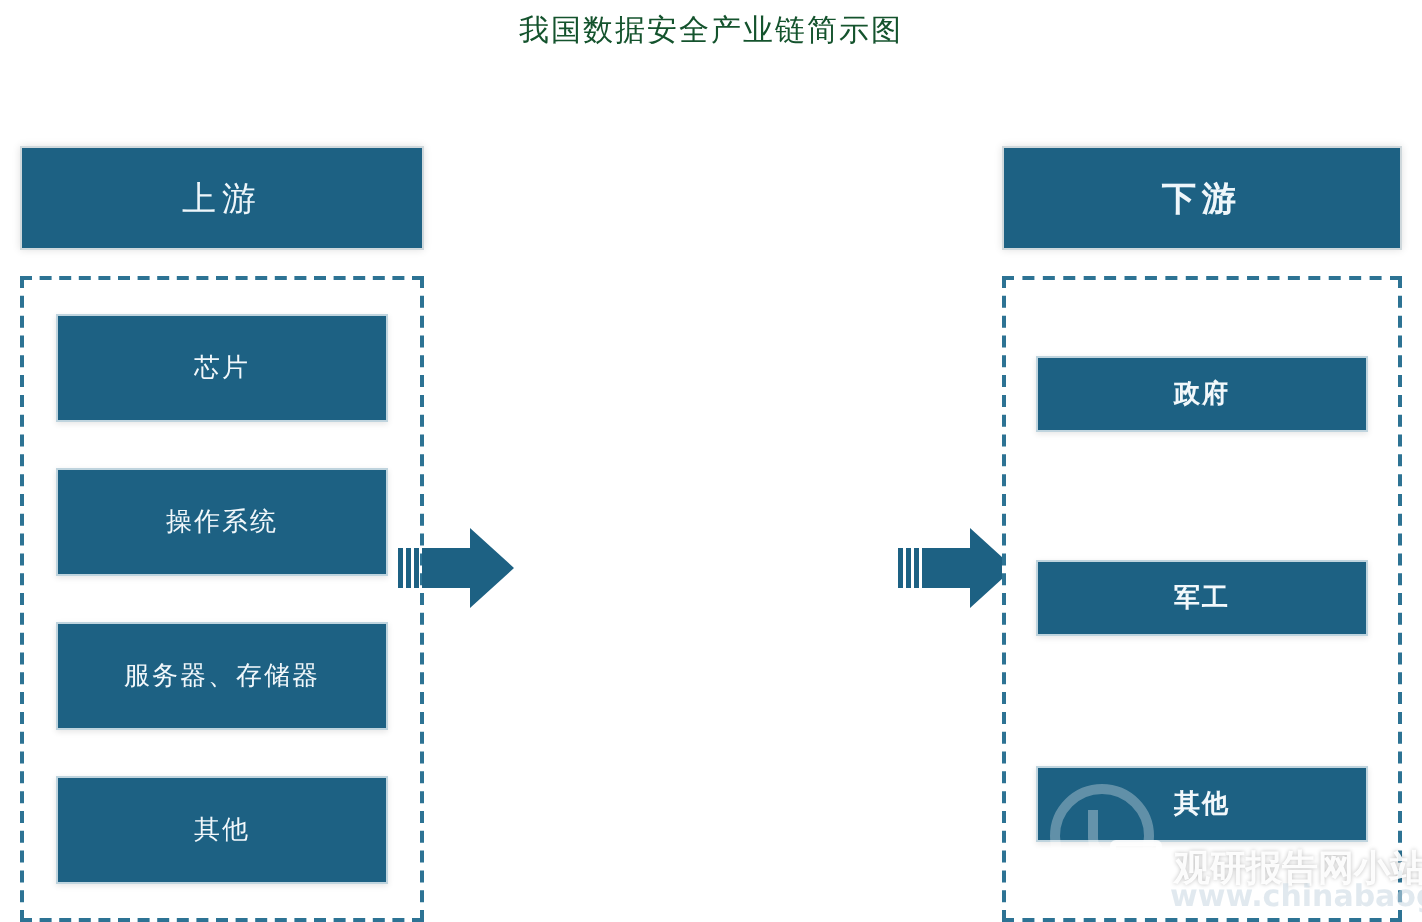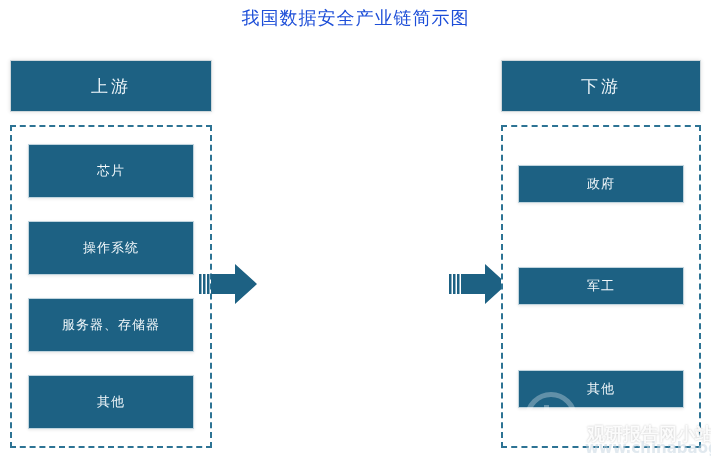--- a/index.html
+++ b/index.html
@@ -16,34 +16,34 @@
     height: 461px;
     background: #ffffff;
     overflow: hidden;
   }
   .title {
     position: absolute;
     left: 0;
     top: 6px;
     width: 711px;
     text-align: center;
-    font-size: 18px;
-    color: #1d4ed8;
+    font-size: 15px;
+    color: #14532d;
     letter-spacing: 1px;
     font-family: "DejaVu Serif", "Liberation Serif", serif;
     font-weight: normal;
     white-space: nowrap;
   }
   .col {
     position: absolute;
-    top: 60px;
+    top: 73px;
   }
   .col-up    { left: 10px;  width: 202px; }
   .col-mid   { left: 255px; width: 213px; }
-  .col-down  { left: 501px; width: 200px; }
+  .col-down  { left: 501px; width: 200px; font-weight: bold; }
 
   .header {
     height: 52px;
     background: #1d6183;
     border: 1px solid #cfd8dc;
     box-sizing: border-box;
     display: flex;
     align-items: center;
     justify-content: center;
     color: #eef6fa;

